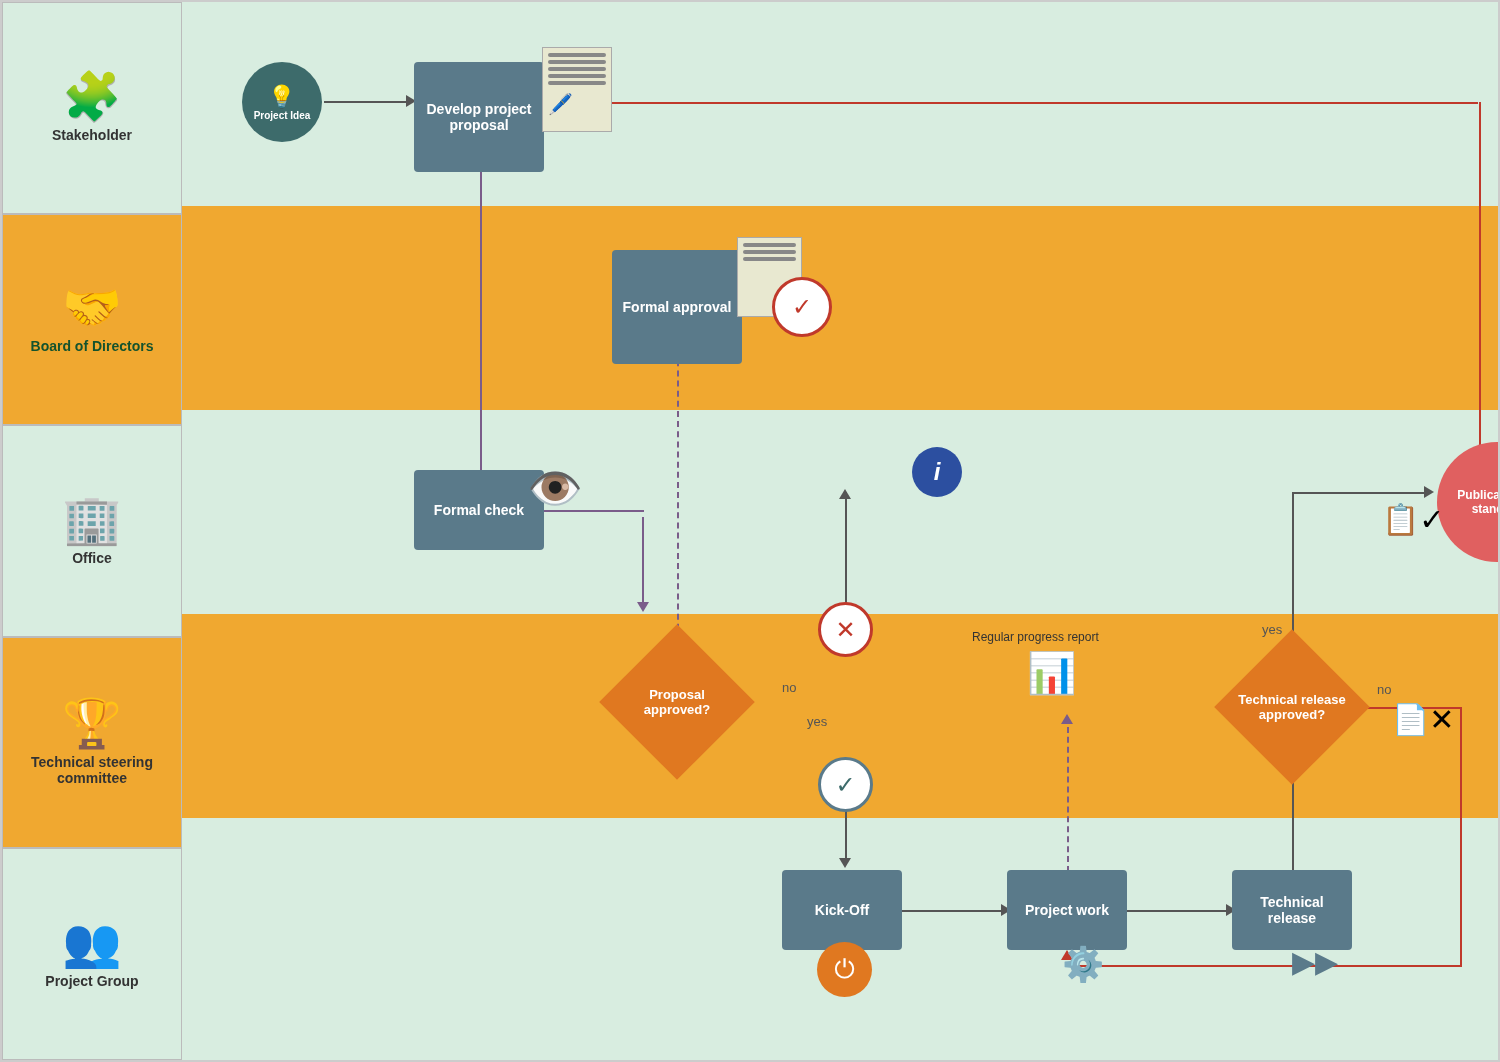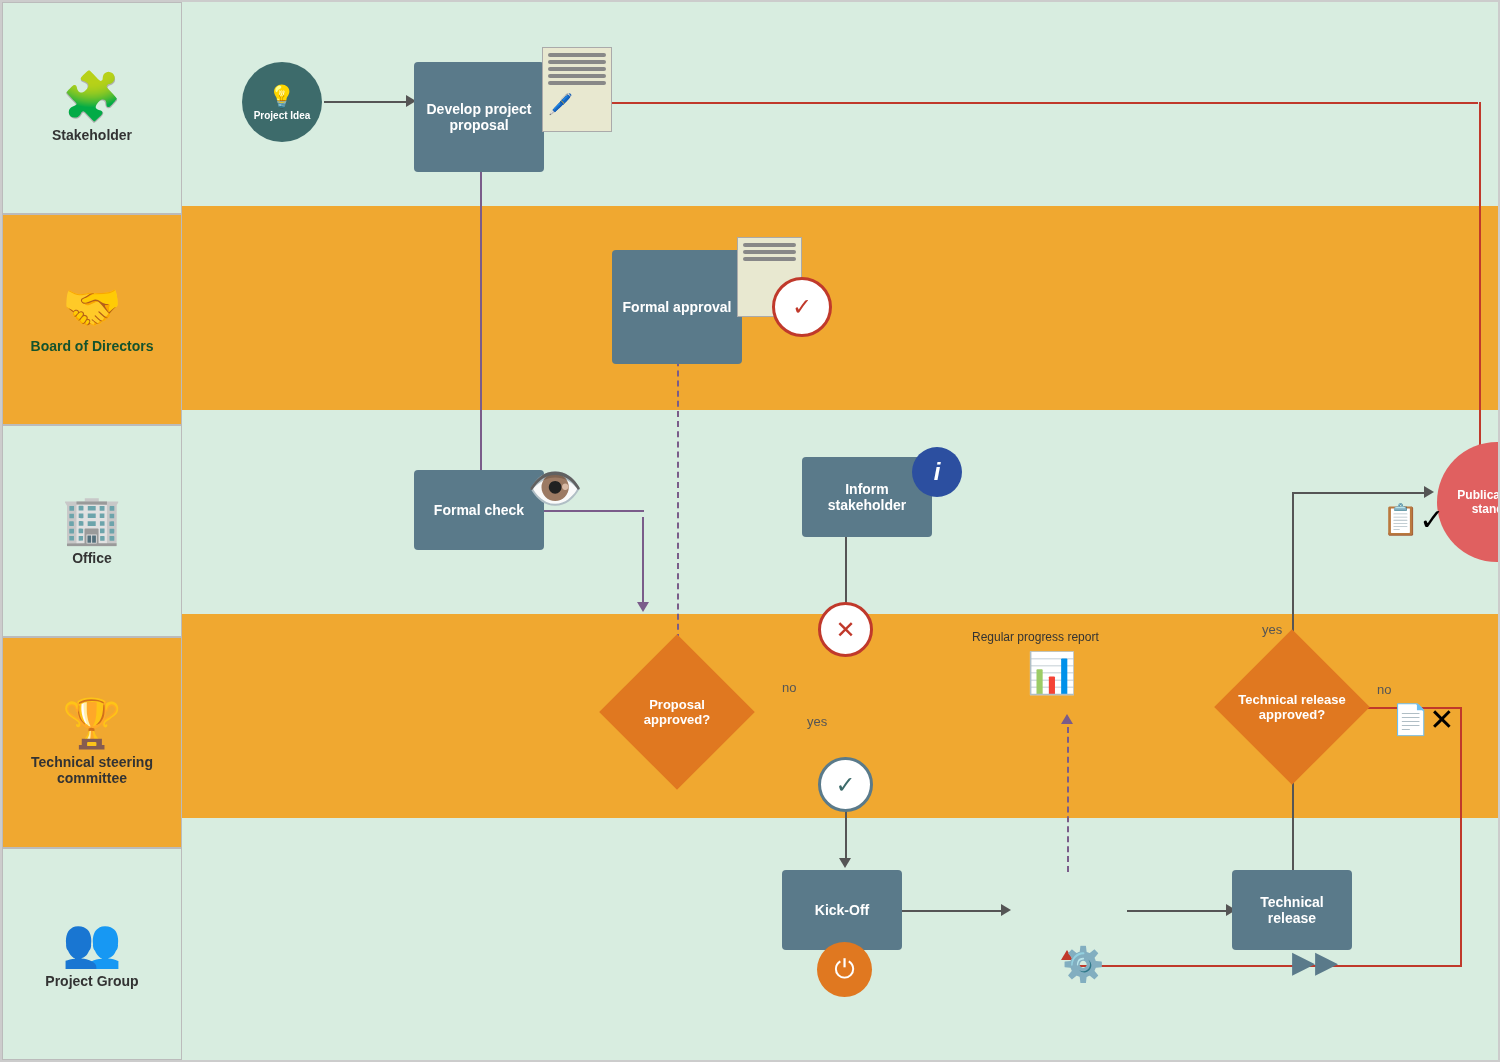--- a/index.html
+++ b/index.html
@@ -422,54 +422,54 @@
     <div class="flow-box" style="left:232px;top:468px;width:130px;height:80px;text-align:right;">
       <span>Formal check</span>
     </div>
 
     <div style="position:absolute;left:345px;top:460px;font-size:45px;z-index:15;">👁️</div>
 
     <div class="h-line" style="left:362px;top:508px;width:100px;background:#7a5c8a;height:2px;"></div>
     <div class="arrowhead-down-purple" style="left:455px;top:600px;"></div>
     <div class="v-line" style="left:460px;top:515px;height:90px;background:#7a5c8a;width:2px;"></div>
 
-    <div class="flow-box" style="left:620px;top:455px;width:130px;height:80px;">
-      <span>Inform stakeholder</span>
-    </div>
 
     <div class="info-circle" style="left:730px;top:445px;">i</div>
 
     <div class="x-circle" style="left:636px;top:600px;">✕</div>
 
     <div class="arrow-label" style="left:600px;top:678px;font-size:13px;">no</div>
 
     <div class="v-line" style="left:663px;top:490px;height:115px;background:#555;width:2px;"></div>
     <div class="arrowhead-up" style="left:657px;top:487px;"></div>
 
-    <div class="diamond-container" style="left:430px;top:635px;width:130px;height:130px;align-items:flex-end;">
+    <div class="diamond-container" style="left:430px;top:635px;width:130px;height:130px;">
       <div class="diamond"></div>
       <div class="diamond-label">Proposal approved?</div>
     </div>
 
     <div class="checkmark-circle" style="left:636px;top:755px;">✓</div>
 
     <div class="arrow-label" style="left:625px;top:712px;font-size:13px;">yes</div>
 
     <div class="v-line" style="left:663px;top:800px;height:60px;background:#555;width:2px;"></div>
     <div class="arrowhead-down" style="left:657px;top:856px;"></div>
 
     <div class="flow-box" style="left:600px;top:868px;width:120px;height:80px;">
       <span>Kick-Off</span>
     </div>
 
     <div class="power-circle" style="left:635px;top:940px;">⏻</div>
 
     <div class="h-line" style="left:720px;top:908px;width:105px;"></div>
     <div class="arrowhead-right" style="left:819px;top:902px;"></div>
 
+    <div class="flow-box" style="left:825px;top:868px;width:120px;height:80px;">
+      <span>Project work</span>
+    </div>
 
     <div style="position:absolute;left:880px;top:942px;font-size:34px;z-index:15;">⚙️</div>
 
     <div class="v-line-dashed" style="left:885px;top:715px;height:155px;"></div>
     <div class="arrowhead-up" style="left:879px;top:712px;border-top-color:transparent;border-left-color:transparent;border-right-color:transparent;border-bottom:10px solid #7a5c8a;"></div>
 
     <div class="report-label" style="left:790px;top:628px;">Regular progress report</div>
 
     <div style="position:absolute;left:845px;top:648px;font-size:40px;z-index:15;">📊</div>
 

